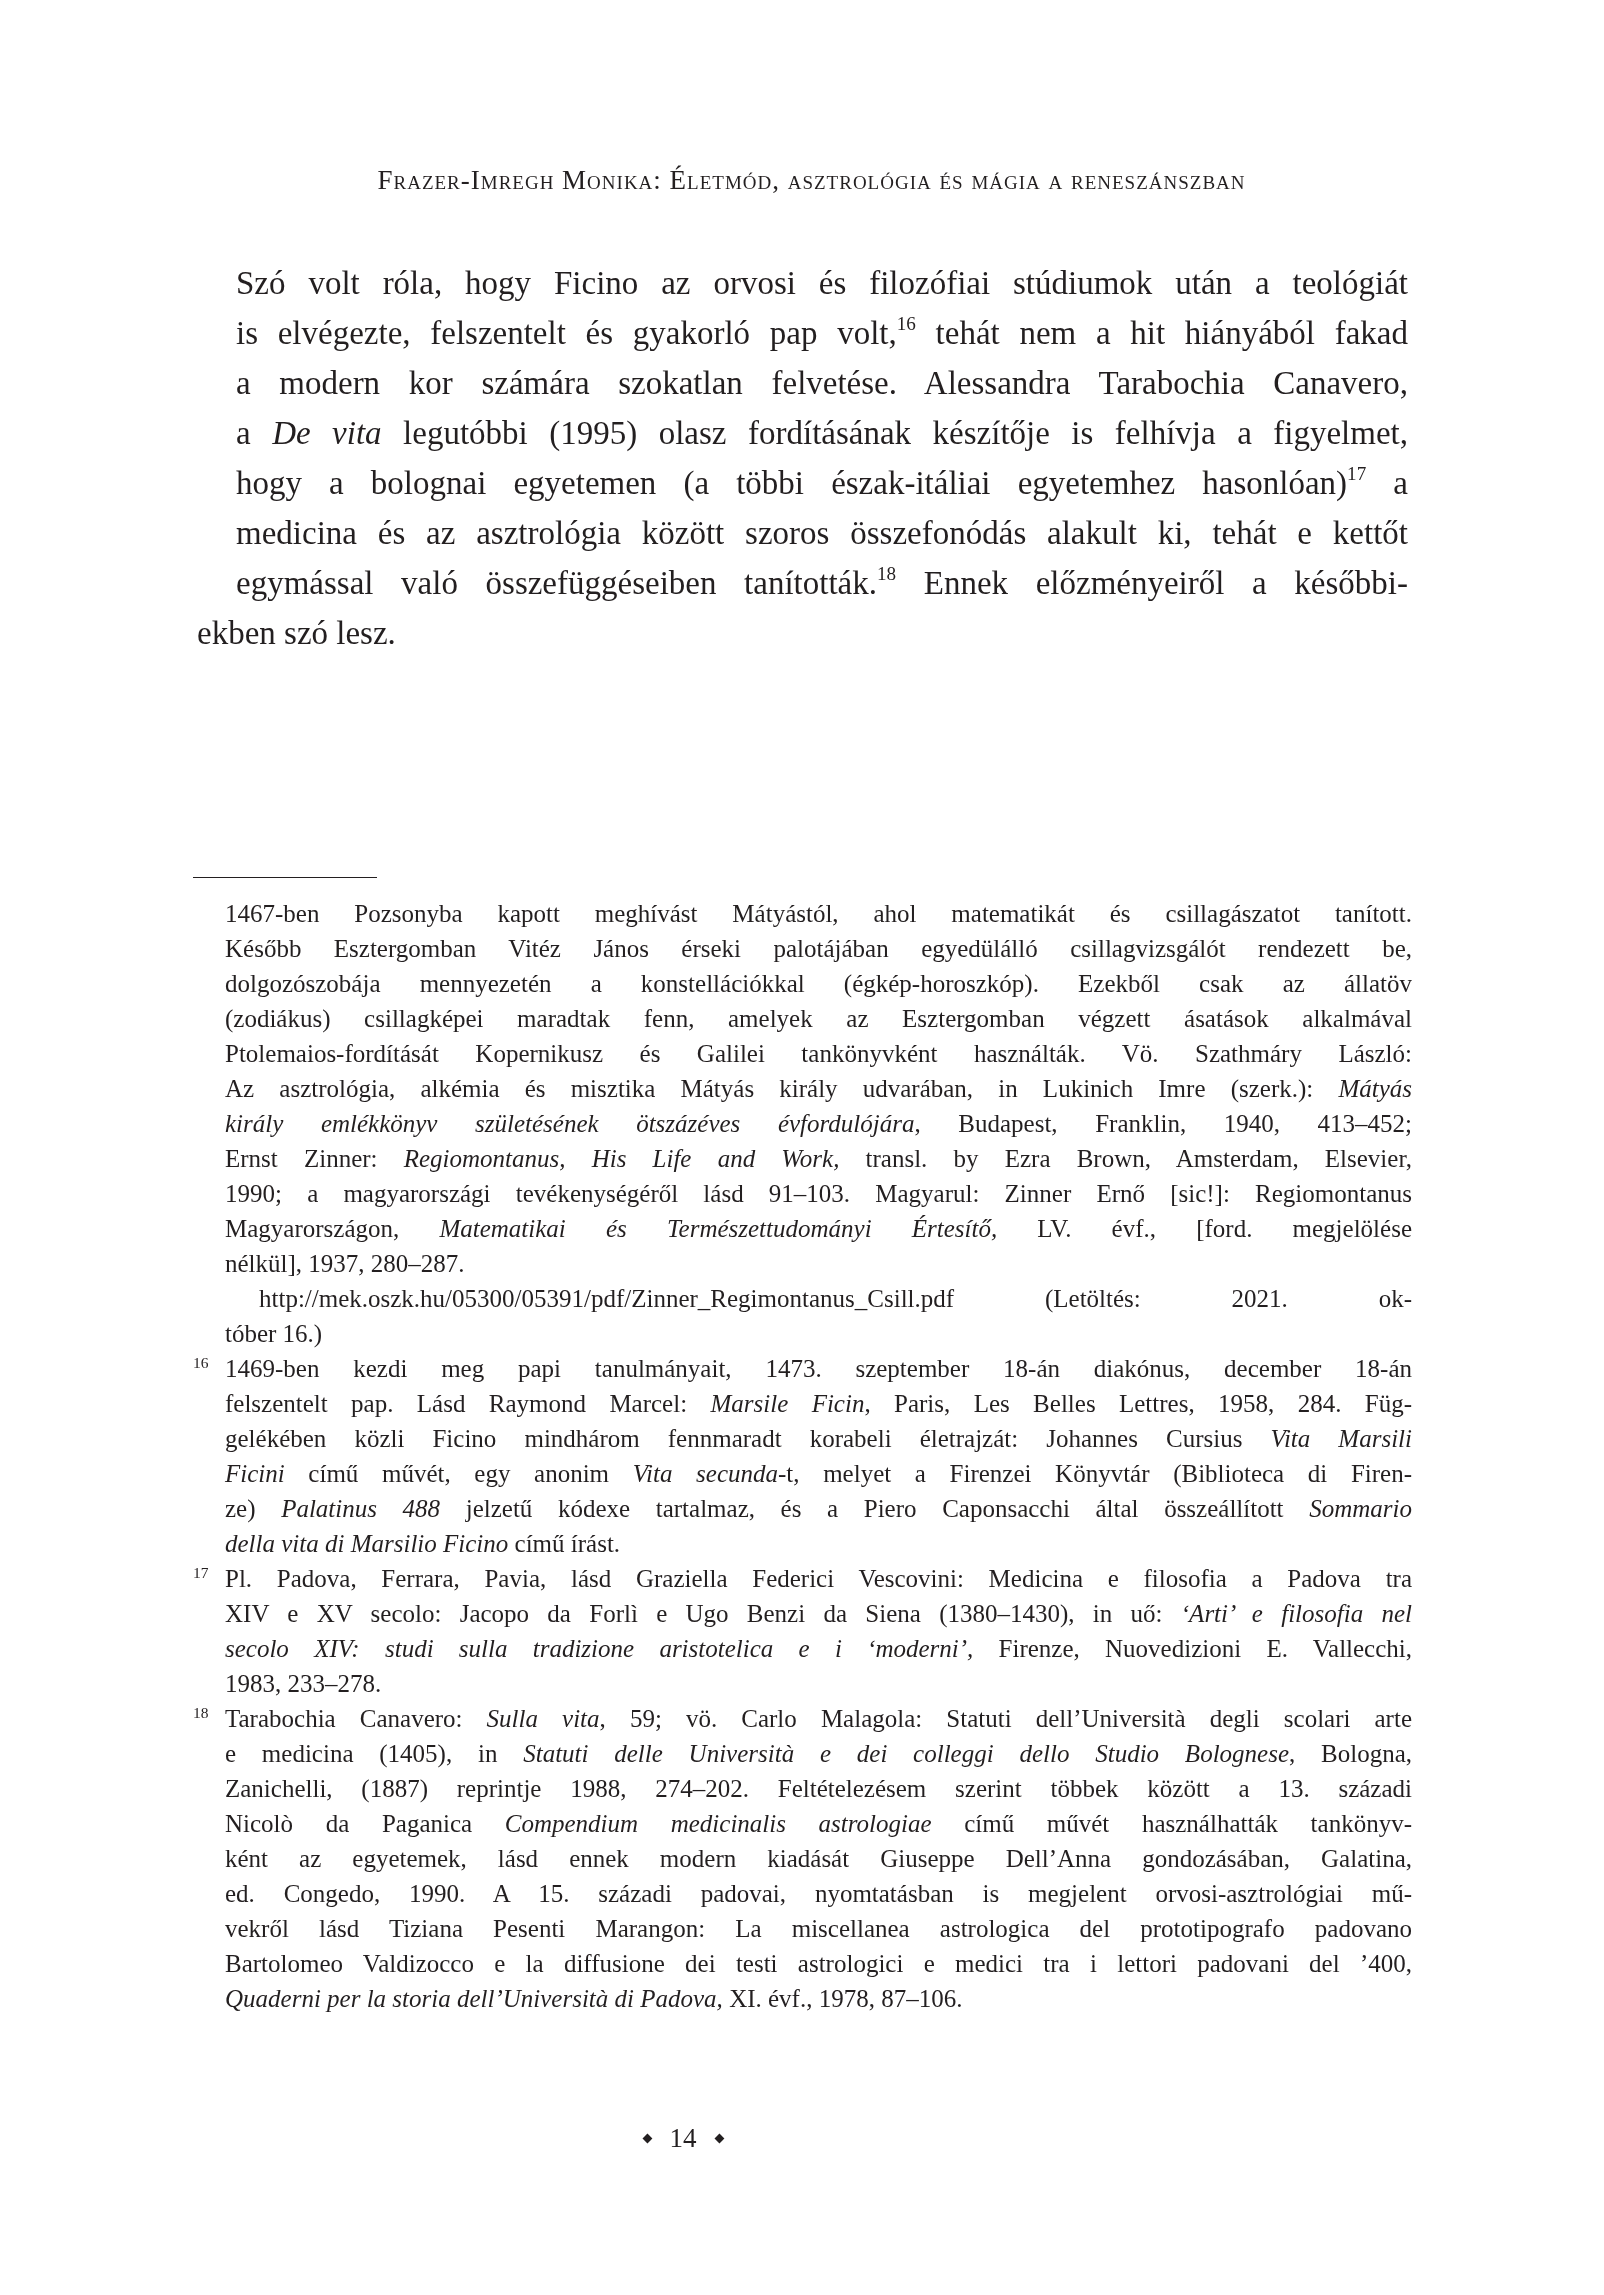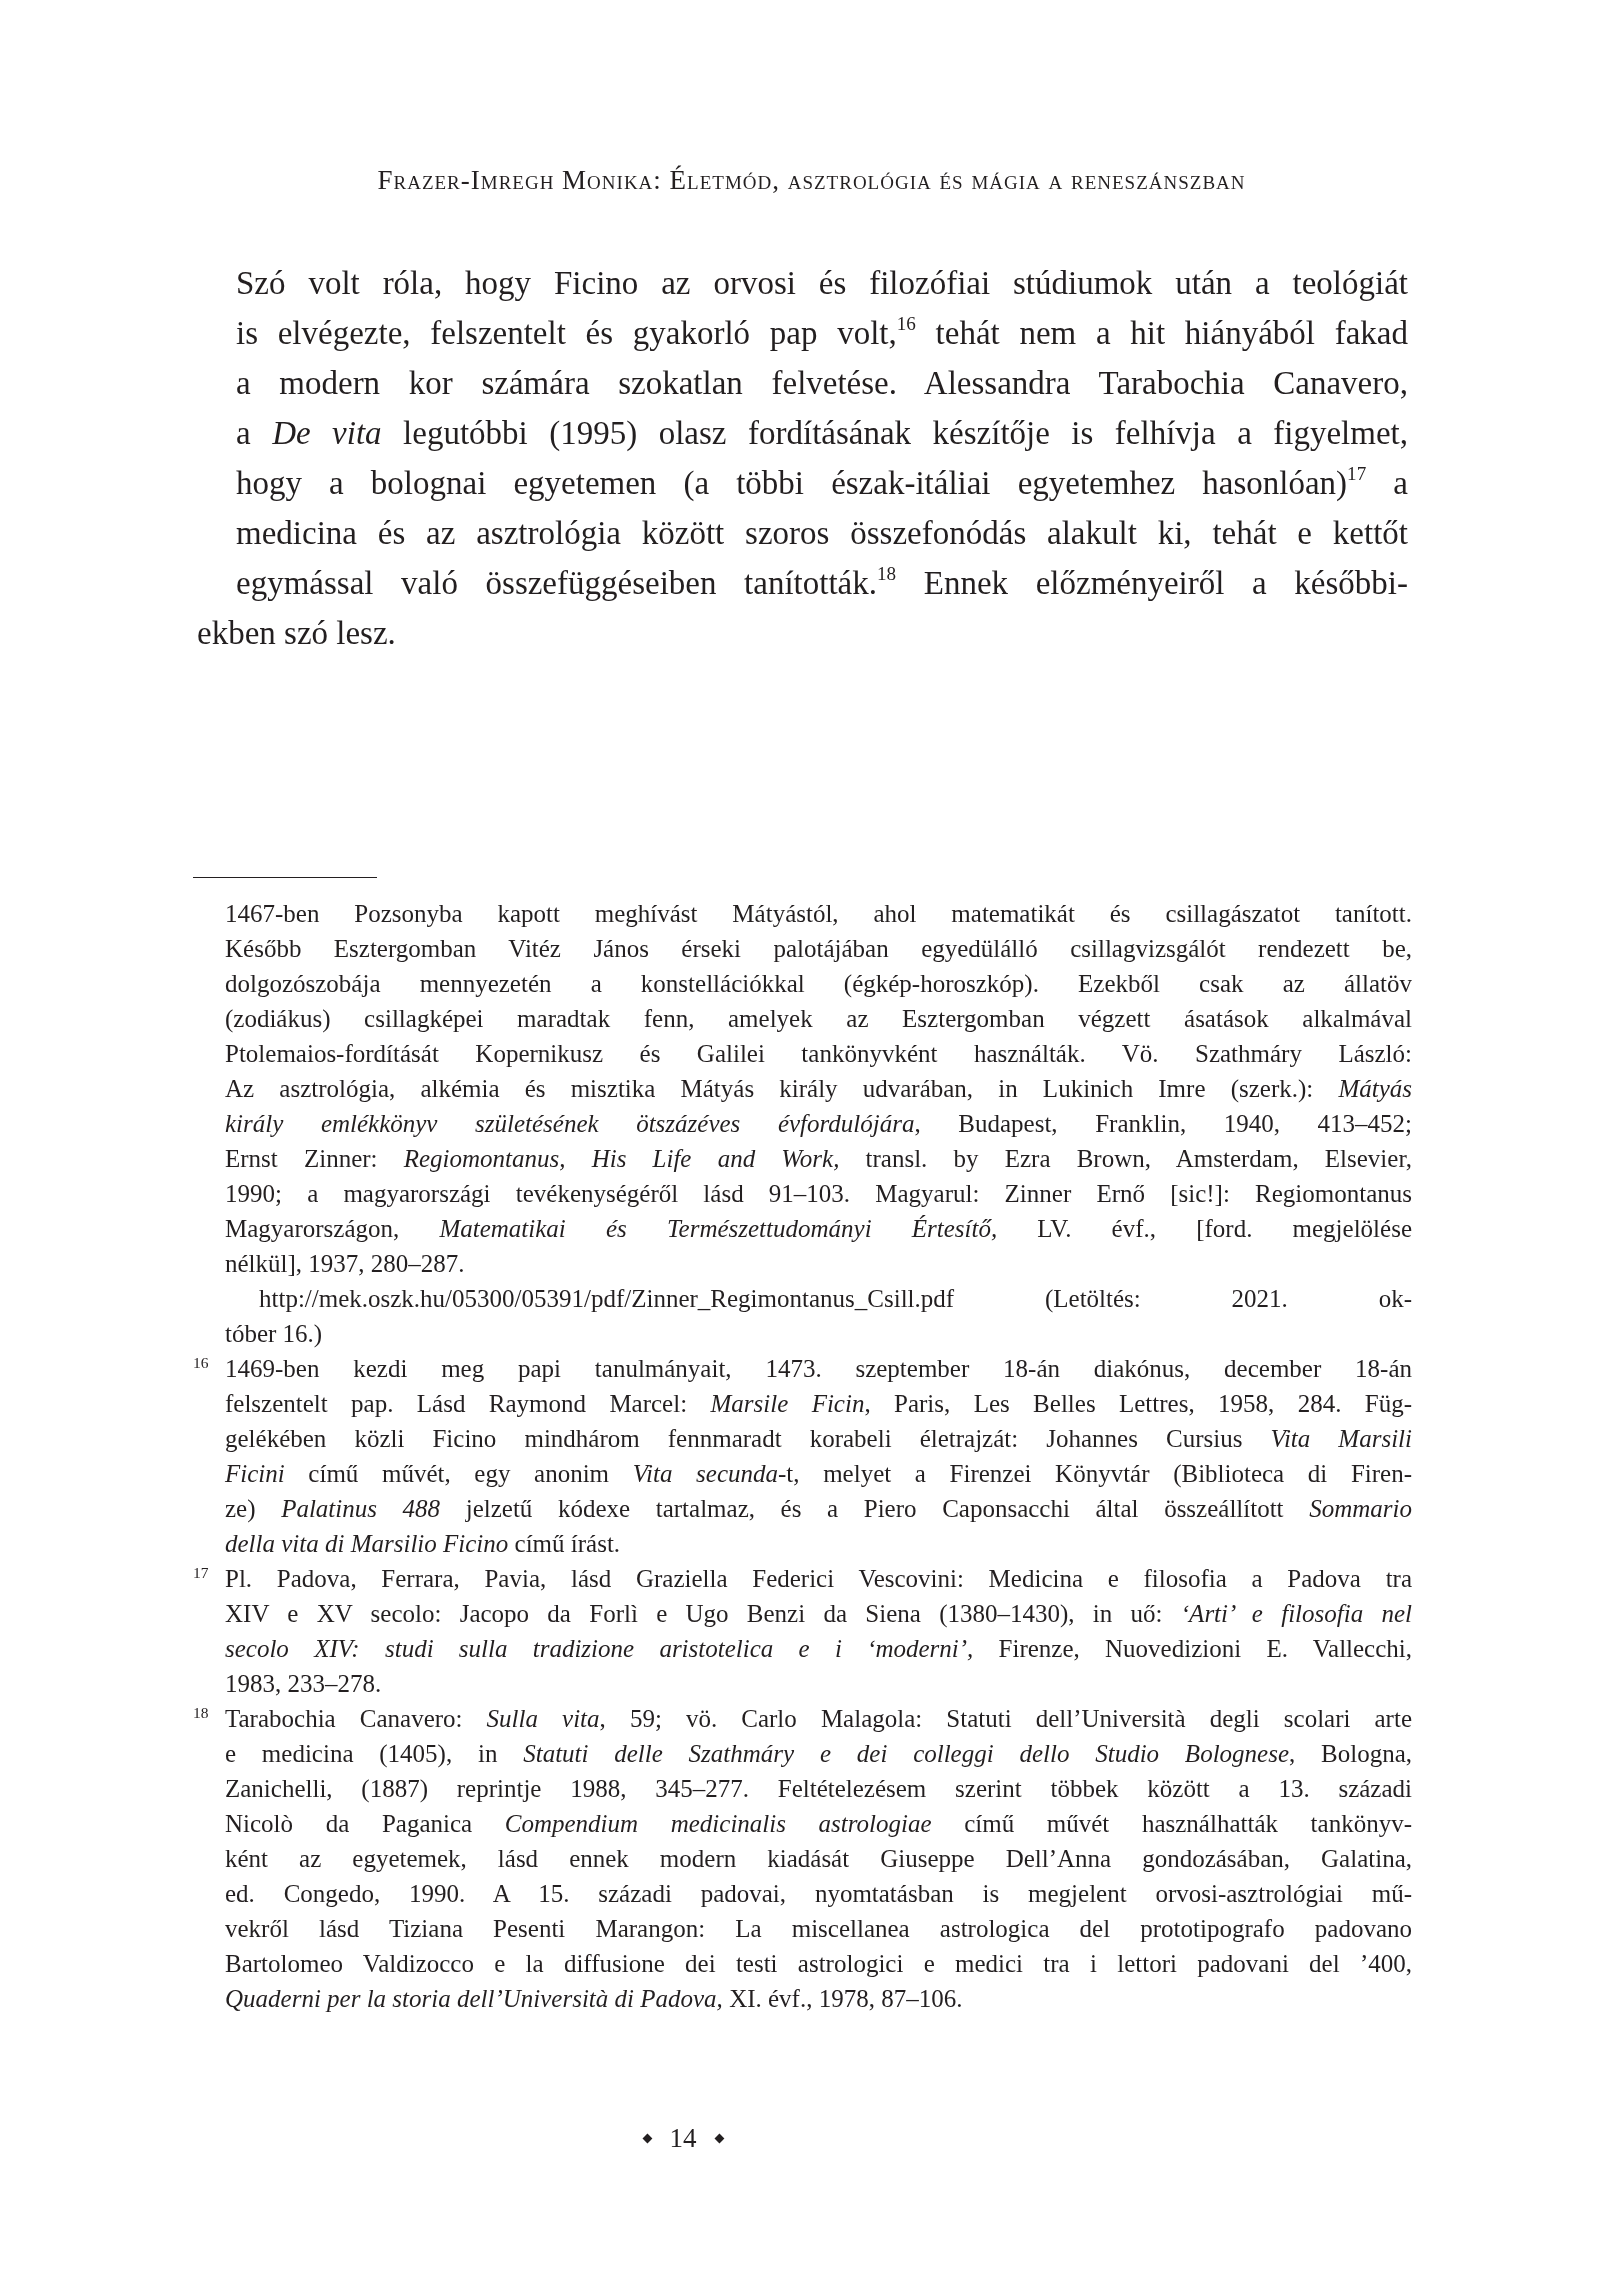--- a/index.html
+++ b/index.html
@@ -86,22 +86,22 @@
     <span class="fn-num">17</span>
     <span class="line"><span>Pl. Padova, Ferrara, Pavia, lásd Graziella Federici Vescovini: Medicina e filosofia a Padova tra</span></span>
     <span class="line"><span>XIV e XV secolo: Jacopo da Forlì e Ugo Benzi da Siena (1380–1430), in uő: </span><i>‘Arti’ e filosofia nel</i></span>
     <span class="line"><i>secolo XIV: studi sulla tradizione aristotelica e i ‘moderni’,</i><span> Firenze, Nuovedizioni E. Vallecchi,</span></span>
     <span class="line last"><span>1983, 233–278.</span></span>
   </div>
 
   <div class="fn">
     <span class="fn-num">18</span>
     <span class="line"><span>Tarabochia Canavero: </span><i>Sulla vita</i><span>, 59; vö. Carlo Malagola: Statuti dell’Università degli scolari arte</span></span>
-    <span class="line"><span>e medicina (1405), in </span><i>Statuti delle Szathmáry e dei colleggi dello Studio Bolognese</i><span>, Bologna,</span></span>
-    <span class="line"><span>Zanichelli, (1887) reprintje 1988, 345–277. Feltételezésem szerint többek között a 13. századi</span></span>
+    <span class="line"><span>e medicina (1405), in </span><i>Statuti delle Università e dei colleggi dello Studio Bolognese</i><span>, Bologna,</span></span>
+    <span class="line"><span>Zanichelli, (1887) reprintje 1988, 274–202. Feltételezésem szerint többek között a 13. századi</span></span>
     <span class="line"><span>Nicolò da Paganica </span><i>Compendium medicinalis astrologiae</i><span> című művét használhatták tankönyv-</span></span>
     <span class="line"><span>ként az egyetemek, lásd ennek modern kiadását Giuseppe Dell’Anna gondozásában, Galatina,</span></span>
     <span class="line"><span>ed. Congedo, 1990. A 15. századi padovai, nyomtatásban is megjelent orvosi-asztrológiai mű-</span></span>
     <span class="line"><span>vekről lásd Tiziana Pesenti Marangon: La miscellanea astrologica del prototipografo padovano</span></span>
     <span class="line"><span>Bartolomeo Valdizocco e la diffusione dei testi astrologici e medici tra i lettori padovani del ’400,</span></span>
     <span class="line last"><i>Quaderni per la storia dell’Università di Padova,</i><span> XI. évf., 1978, 87–106.</span></span>
   </div>
 </div>
 
 <div class="page-number">

